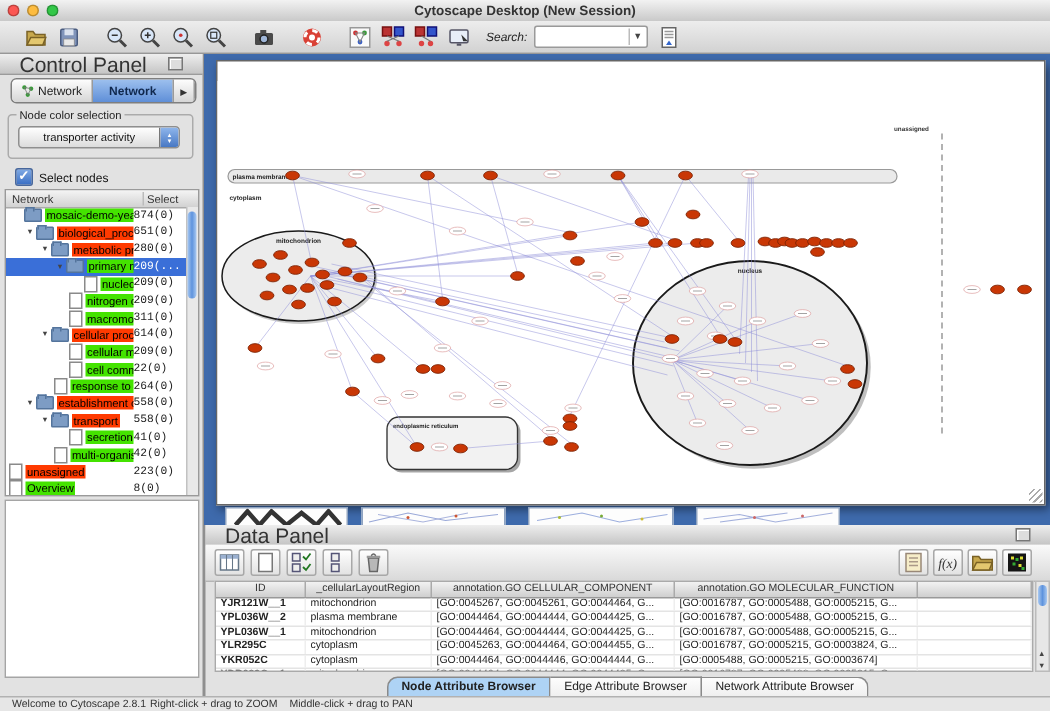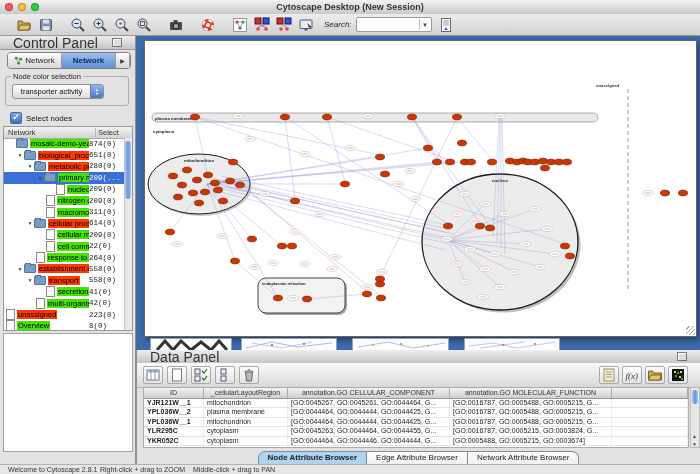--- a/index.html
+++ b/index.html
@@ -29,21 +29,21 @@
     border-bottom:1px solid #9b9b9b;font-size:14px;color:#333;display:flex;align-items:center;padding:0 13px;}
   .float-ic{margin-left:auto;width:8px;height:7px;border:1px solid #777;background:#ddd;box-shadow:inset 1px 1px 0 #fff;}
   .segtabs{position:absolute;left:7px;top:16px;width:122px;height:15px;display:flex;border:1px solid #7f7f7f;
     border-radius:4px;overflow:hidden;background:#e8e8e8;}
   .seg{flex:1;display:flex;align-items:center;justify-content:center;font-size:8px;color:#222;
     background:linear-gradient(#fdfdfd,#d6d6d6);border-right:1px solid #9a9a9a;gap:2px;}
   .seg.active{background:linear-gradient(#9dc0ee,#5f8fd8);font-weight:bold;color:#10284e;}
   .seg.arrow{flex:0 0 13px;font-size:6px;color:#333;}
   .groupbox{position:absolute;left:5px;top:40px;width:124px;height:30px;border:1px solid #ababab;border-radius:3px;box-sizing:border-box;text-decoration:underline;}
   .groupbox .legend{position:absolute;top:-5px;left:5px;background:#e2e2e2;padding:0 2px;font-size:7.5px;color:#222;}
-  .dropdown{position:absolute;left:6px;top:7px;width:92px;height:15px;background:linear-gradient(#fff,#dcdcdc);
+  .dropdown{position:absolute;left:6px;top:7px;width:108px;height:15px;background:linear-gradient(#fff,#dcdcdc);
     border:1px solid #8f8f8f;border-radius:3px;display:flex;align-items:center;box-sizing:border-box;}
   .dropdown .val{flex:1;text-align:center;font-size:7.5px;color:#111;}
   .dd-stepper{width:12px;height:13px;background:linear-gradient(#8fb6ec,#4878c4);border-left:1px solid #777;
     border-radius:0 2px 2px 0;display:flex;flex-direction:column;align-items:center;justify-content:center;color:#fff;font-size:4px;line-height:4px;}
   .checkrow{position:absolute;left:10px;top:76px;display:flex;align-items:center;gap:4px;}
   .checkbox{width:10px;height:10px;border:1px solid #47679c;border-radius:2px;
     background:linear-gradient(#7fa9e4,#3a6fc4);color:#fff;font-size:9px;line-height:9px;text-align:center;font-weight:bold;}
   .tree-wrap{position:absolute;left:3px;top:90px;width:130px;height:205px;background:#fff;border:1px solid #9a9a9a;box-sizing:border-box;}
   .tree-head{display:flex;height:11px;background:linear-gradient(#f4f4f4,#d2d2d2);border-bottom:1px solid #aaa;
     font-size:7.5px;color:#333;align-items:center;}

